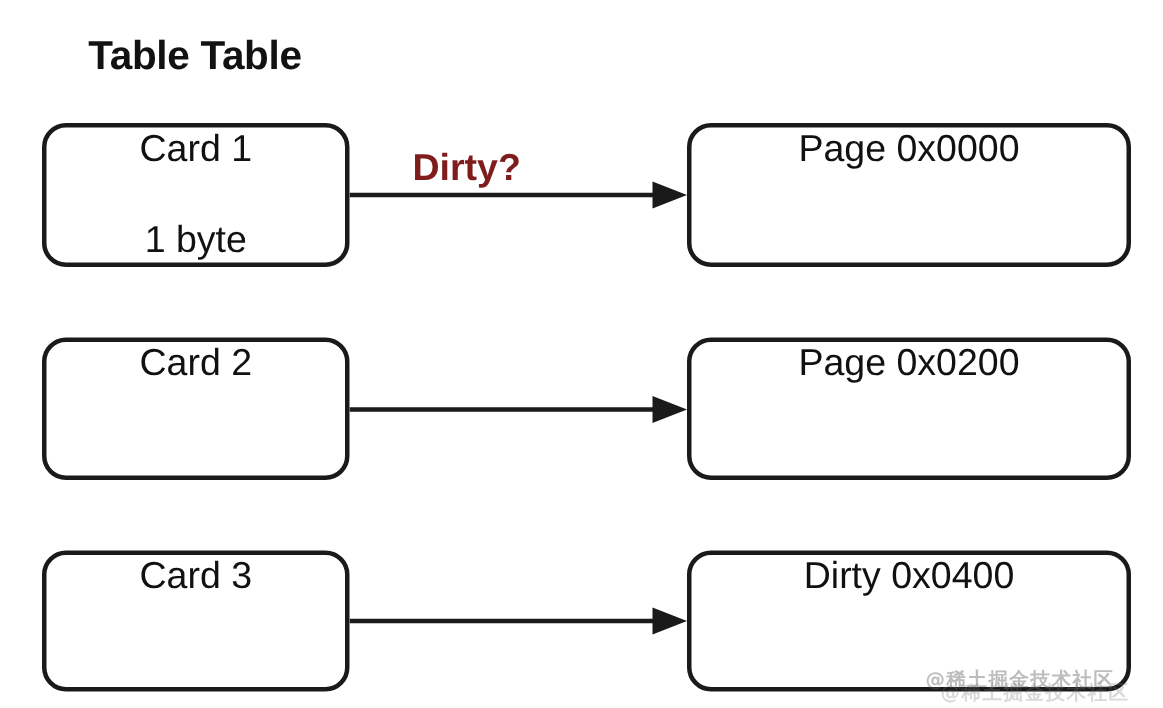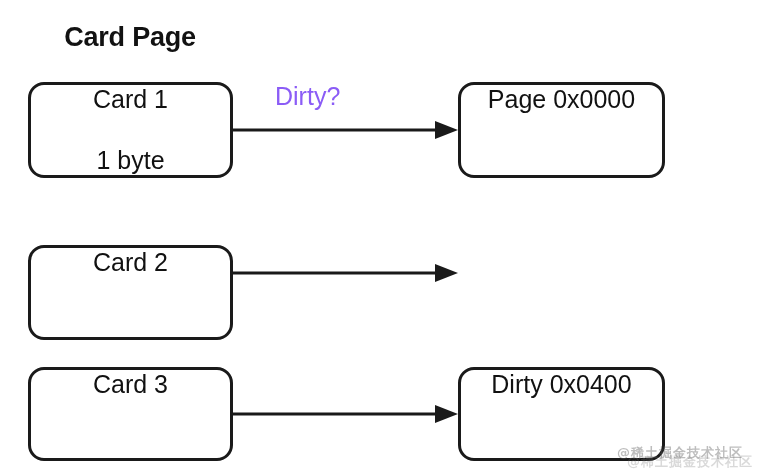--- a/index.html
+++ b/index.html
@@ -73,49 +73,49 @@
   }
 
   
   .card-box {
     left: 28px;
     width: 205px;
   }
   
   .page-box {
     left: 458px;
-    width: 207px;
+    width: 296px;
     gap: 36px;
   }
 
   .row-1 { top: 82px;  height: 96px; }
-  .row-2 { top: 225px; height: 95px; margin-top: 20px; }
+  .row-2 { top: 225px; height: 95px; }
   .row-3 { top: 367px; height: 94px; }
 
   
   .arrow {
     position: absolute;
     left: 233px;
     width: 225px;
     height: 22px;
   }
   .arrow svg { display: block; width: 100%; height: 100%; }
 
   #arrow-row-1 { top: 119px; }
   #arrow-row-2 { top: 262px; }
   #arrow-row-3 { top: 403px; }
 
   
   #edge-label-dirty {
     position: absolute;
     left: 275px;
-    top: 84px;
+    top: 100px;
     font-size: 25px;
-    font-weight: 400;
-    color: #8b5cf6;
+    font-weight: 700;
+    color: #7f1d1d;
     white-space: nowrap;
     line-height: 1;
   }
 
   
   #watermark {
     position: absolute;
     right: 32px;
     bottom: 10px;
     font-size: 13px;
@@ -131,21 +131,21 @@
     left: 10px;
     top: 9px;
     color: rgba(120, 120, 120, 0.28);
   }
 </style>
 </head>
 <body>
 
 <div id="diagram-canvas">
 
-  <div class="column-heading" id="heading-card-table">Card Page</div>
+  <div class="column-heading" id="heading-card-table">Table Table</div>
 
 
   <div class="node-box card-box row-1">
     <div class="node-line">Card 1</div>
     <div class="node-line sub">1 byte</div>
   </div>
 
   <div class="arrow" id="arrow-row-1">
     <svg viewBox="0 0 225 22" preserveAspectRatio="none">
       <line x1="0" y1="11" x2="205" y2="11" stroke="#1a1a1a" stroke-width="3"></line>
@@ -163,20 +163,23 @@
     <div class="node-line">Card 2</div>
   </div>
 
   <div class="arrow" id="arrow-row-2">
     <svg viewBox="0 0 225 22" preserveAspectRatio="none">
       <line x1="0" y1="11" x2="205" y2="11" stroke="#1a1a1a" stroke-width="3"></line>
       <polygon points="202,2 225,11 202,20" fill="#1a1a1a"></polygon>
     </svg>
   </div>
 
+  <div class="node-box page-box row-2">
+    <div class="node-line">Page 0x0200</div>
+  </div>
 
   <div class="node-box card-box row-3">
     <div class="node-line">Card 3</div>
   </div>
 
   <div class="arrow" id="arrow-row-3">
     <svg viewBox="0 0 225 22" preserveAspectRatio="none">
       <line x1="0" y1="11" x2="205" y2="11" stroke="#1a1a1a" stroke-width="3"></line>
       <polygon points="202,2 225,11 202,20" fill="#1a1a1a"></polygon>
     </svg>

